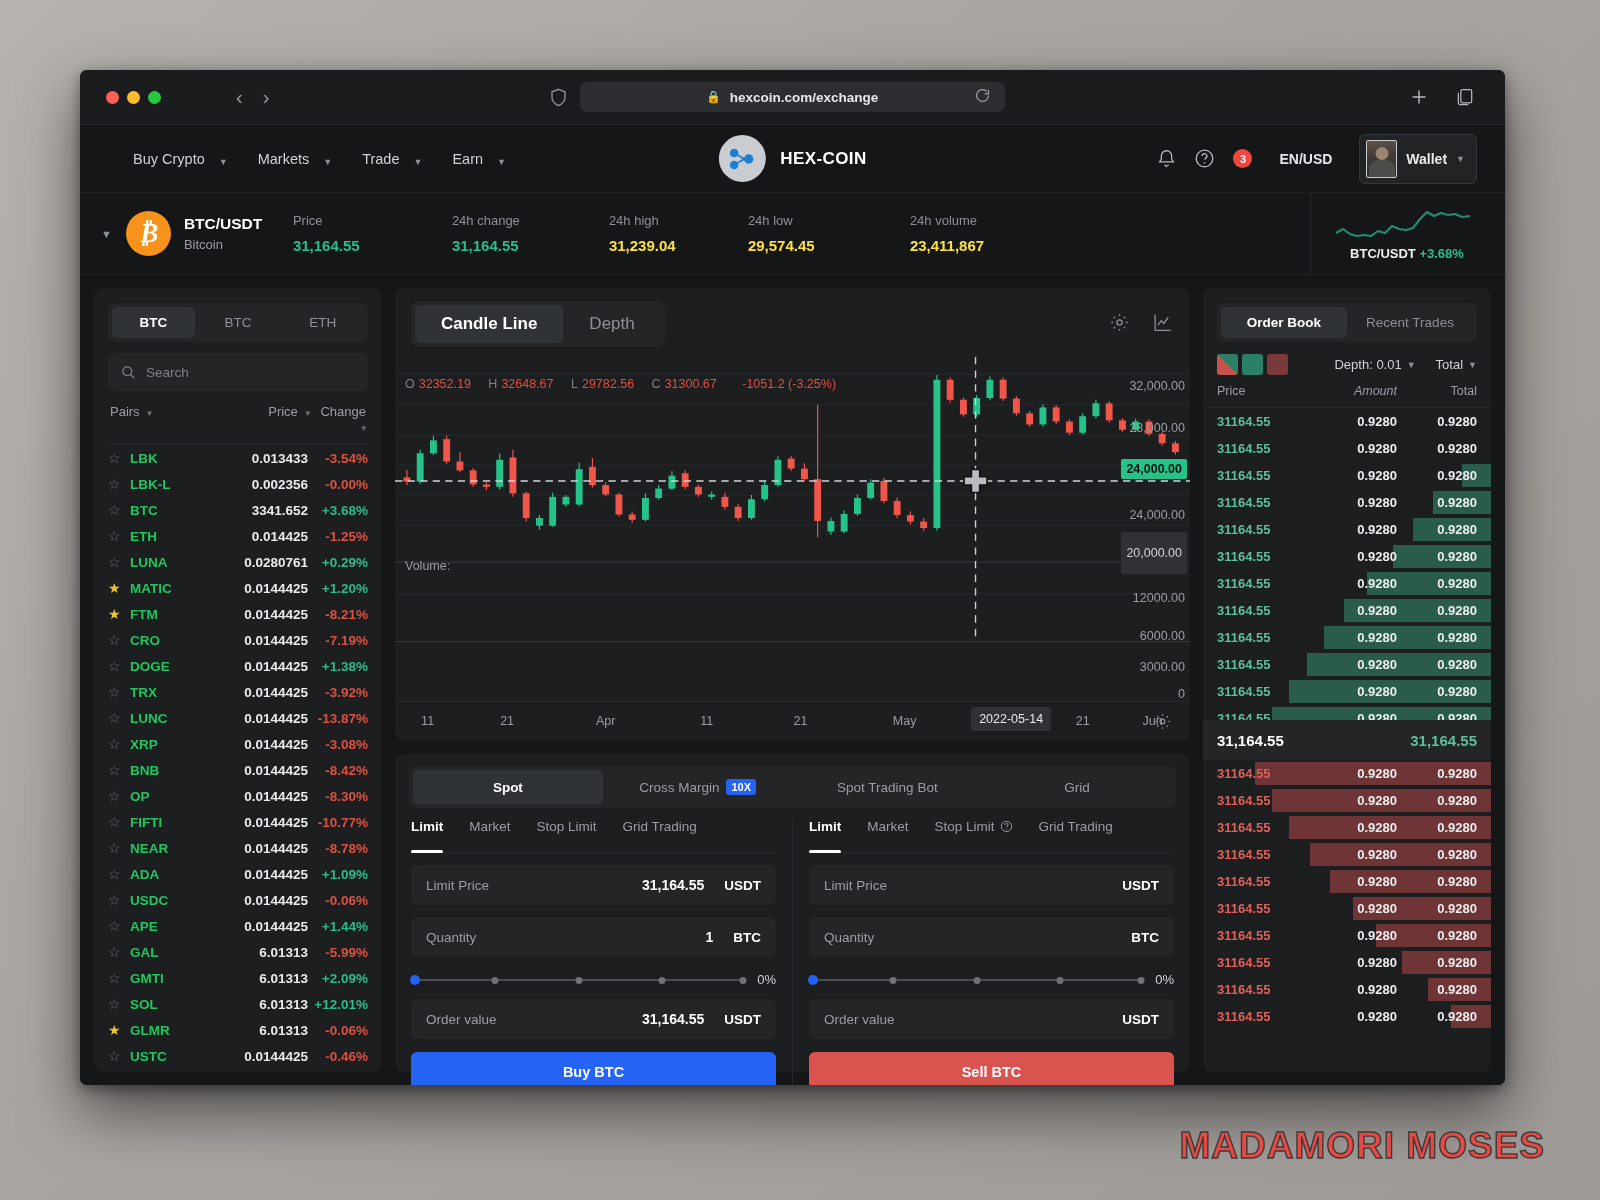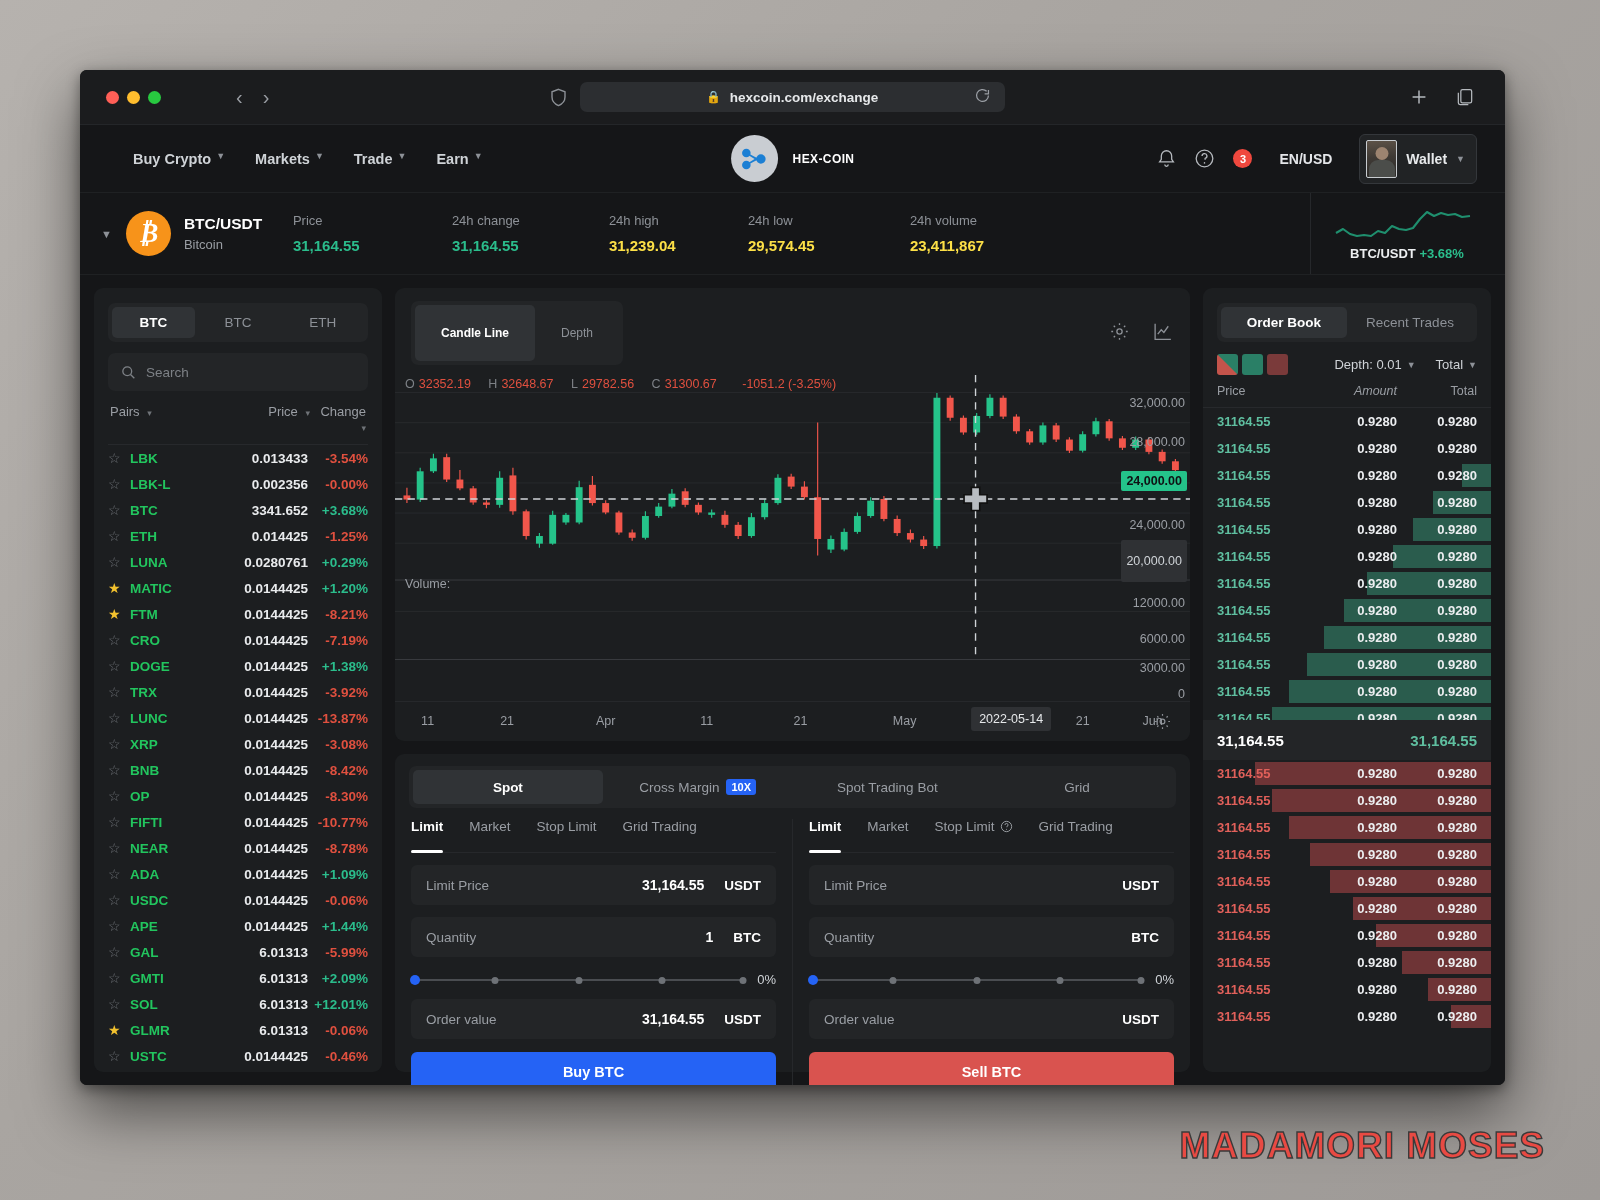--- a/index.html
+++ b/index.html
@@ -48,31 +48,31 @@
   .reload { position:absolute; right:14px; color:#9a9ea4; font-size:15px; }
   .chrome-right { position:absolute; right:30px; display:flex; gap:25px; align-items:center; color:#8d9197; }
 
   
   .sitenav {
     height: 68px; background:#151618;
     display:flex; align-items:center; position:relative;
     border-bottom:1px solid #1f2123;
   }
   .nav-left { display:flex; gap:30px; margin-left:53px; }
-  .nav-item { color:#cfd3d7; font-size:14.5px; display:flex; align-items:flex-start; gap:5px; cursor:pointer;font-weight:bold; }
+  .nav-item { color:#cfd3d7; font-size:14.5px; display:flex; align-items:flex-end; gap:14px; cursor:pointer; }
   .caret { font-size:9px; color:#8d9197; }
   .brand {
     position:absolute; left:50%; transform:translateX(-50%);
     display:flex; align-items:center; gap:15px;
   }
   .brand-circle {
     width:47px; height:47px; border-radius:50%;
     background:#c9cdd2; display:flex; align-items:center; justify-content:center;
   }
-  .brand-name { color:#fff; font-size:12px; font-weight:bold; letter-spacing:.4px; }
+  .brand-name { color:#fff; font-size:17px; font-weight:bold; letter-spacing:.4px; }
   .nav-right { position:absolute; right:28px; display:flex; align-items:center; gap:18px; }
   .icon-btn { color:#b5b9be; cursor:pointer; display:flex; }
   .badge {
     width:19px; height:19px; border-radius:50%;
     background:#f0483e; color:#fff; font-size:11px; font-weight:bold;
     display:flex; align-items:center; justify-content:center;
   }
   .lang { color:#e4e6e9; font-size:14px; font-weight:bold; margin:0 9px; }
   .wallet {
     display:flex; align-items:center; gap:9px;
@@ -167,21 +167,21 @@
   .prow .ch { flex:1; text-align:right; font-weight:bold; }
   .up { color:#2bbd8c; } .down { color:#e0503f; }
 
   
   .center { flex:1; display:flex; flex-direction:column; gap:13px; }
 
   .chart-panel { flex:1; display:flex; flex-direction:column; padding:13px 0 0; }
   .chart-top { display:flex; align-items:center; padding:0 16px; }
   .chart-seg { display:flex; background:#232527; border-radius:7px; padding:4px; }
   .chart-seg div {
-    padding:21px 26px; font-size:12px; color:#8d9197; border-radius:5px; cursor:pointer;
+    padding:9px 26px; font-size:17px; color:#8d9197; border-radius:5px; cursor:pointer;
   }
   .chart-seg div.active { background:#303336; color:#fff; font-weight:bold; }
   .chart-tools { margin-left:auto; display:flex; gap:22px; color:#8d9197; }
 
   .ohlc {
     position:absolute; left:10px; top:89px; font-size:12.5px;
     color:#7d8186; z-index:6; white-space:nowrap;
   }
   .ohlc b { color:#e0503f; font-weight:normal; margin:0 14px 0 4px; }
   .ohlc .delta { color:#e0503f; margin-left:8px; }

